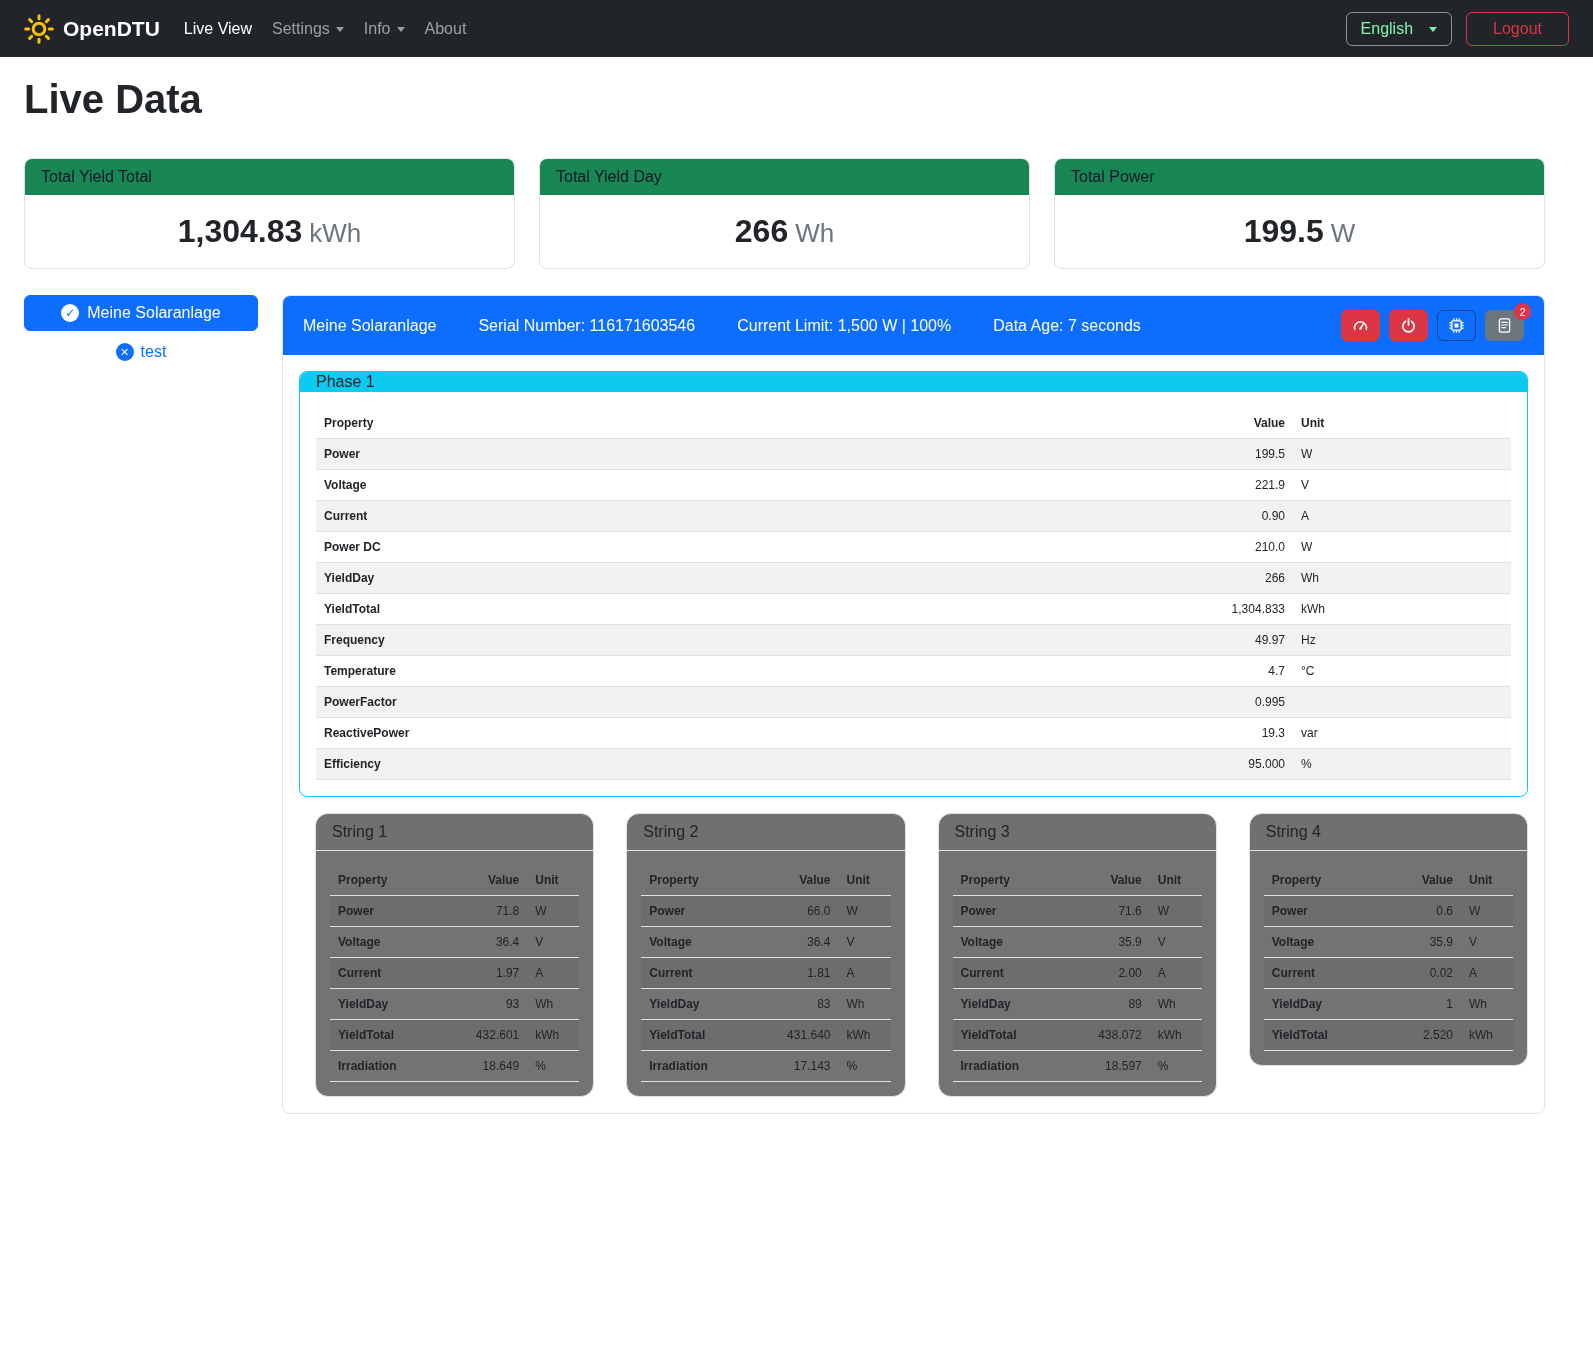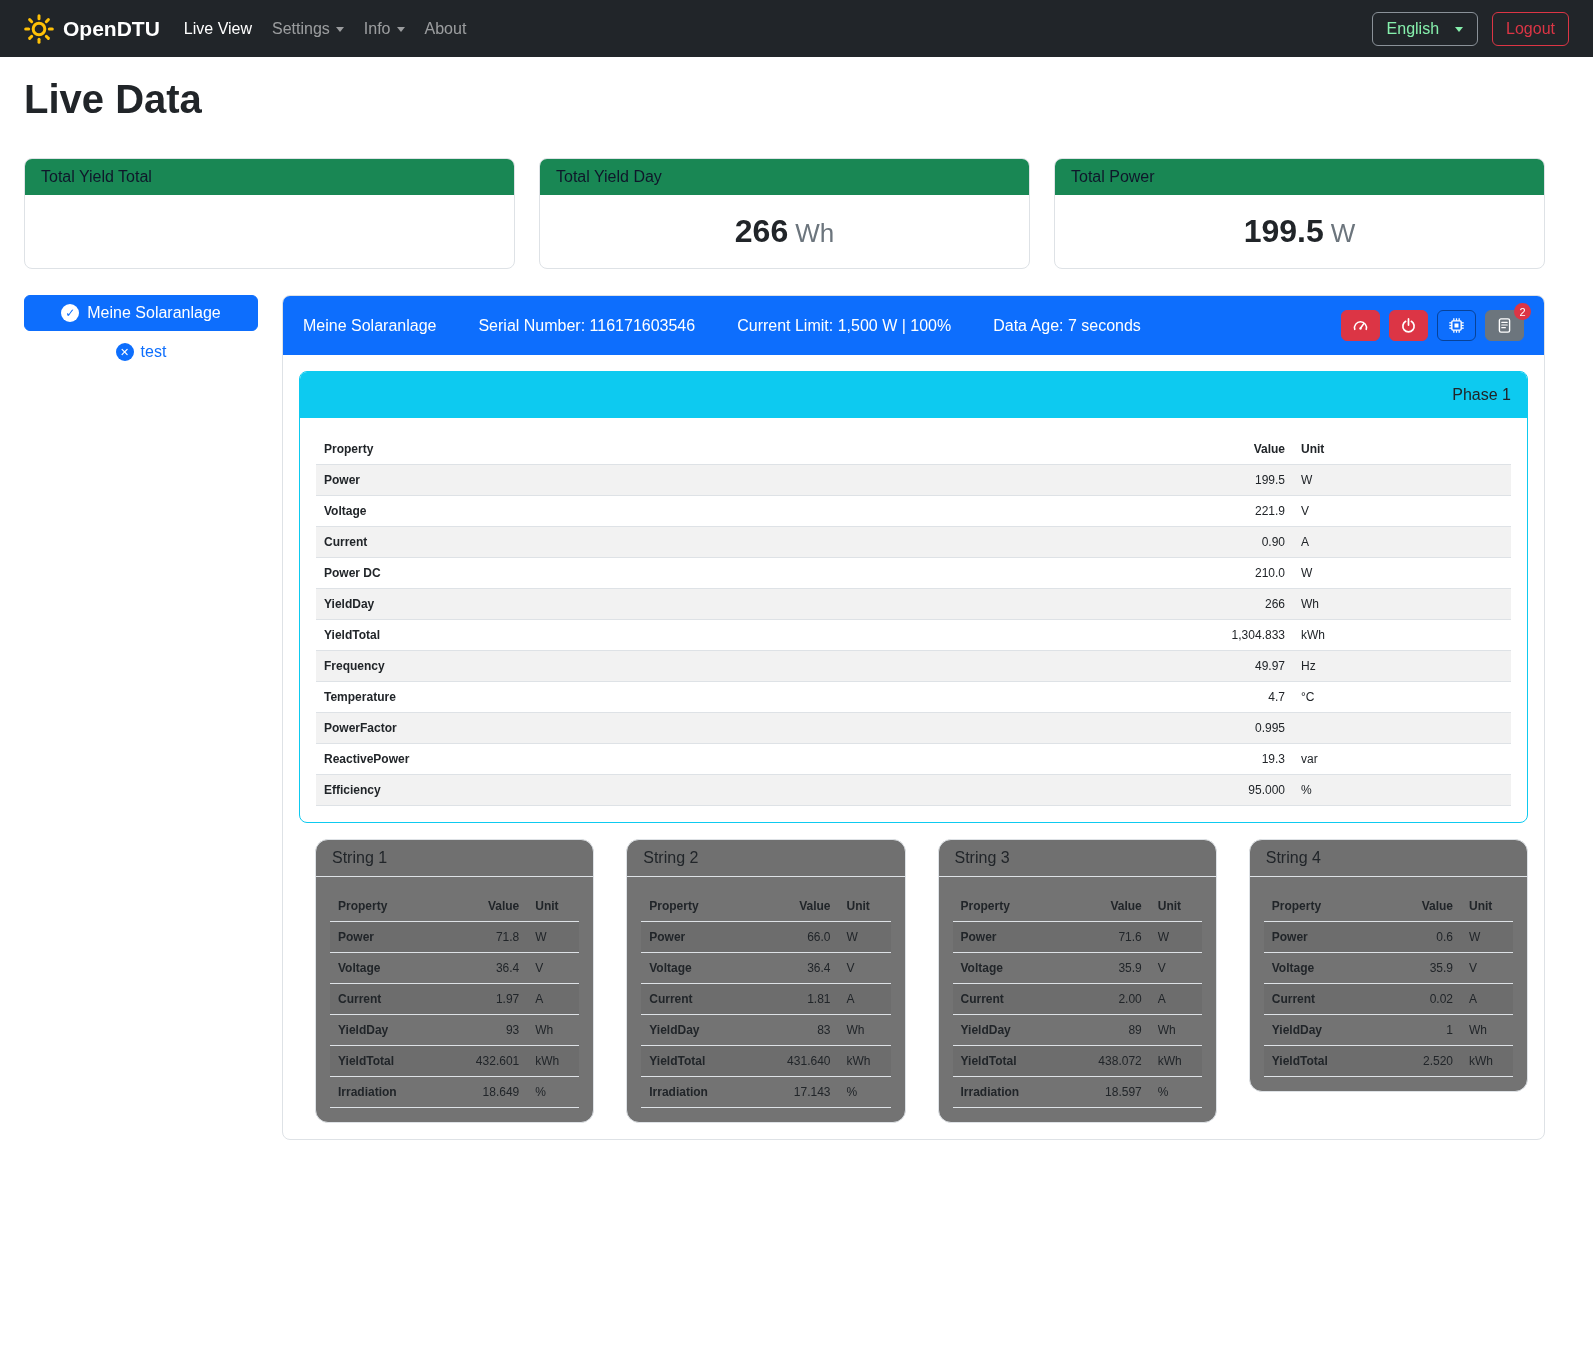--- a/index.html
+++ b/index.html
@@ -57,21 +57,21 @@
     display: flex;
     align-items: center;
     gap: 16px;
     cursor: pointer;
   }
   .logout-btn {
     background: transparent;
     border: 1px solid #dc3545;
     color: #dc3545;
     border-radius: 6px;
-    padding: 7px 13px;
+    padding: 7px 26px;
     font-size: 16px;
     cursor: pointer;
     font-family: inherit;
     text-align: right;
   }
 
   
   .page { padding: 14px 48px 24px 24px; }
   h1.page-title { font-size: 40px; font-weight: 700; margin: 6px 0 36px 0; }
 
@@ -183,22 +183,21 @@
   .phase-card {
     border: 1px solid #0dcaf0;
     border-radius: 8px;
     overflow: hidden;
     margin-bottom: 16px;
     background: #fff;
   }
   .phase-header {
     background: #0dcaf0;
     color: #212529;
-    padding: 14px 16px;
-    text-align: right;
+    padding: 1px 16px;
   }
   .phase-body { padding: 16px; }
 
   table.data-table {
     width: 100%;
     border-collapse: collapse;
     font-size: 12px;
   }
   table.data-table th, table.data-table td {
     padding: 8px 8px;
@@ -282,20 +281,23 @@
   </div>
 </nav>
 
 <div class="page">
 
   <h1 class="page-title">Live Data</h1>
 
   <div class="summary-row">
     <div class="summary-card">
       <div class="sc-header">Total Yield Total</div>
+      <div class="sc-body">
+        <span class="sc-value">1,304.83</span><span class="sc-unit">kWh</span>
+      </div>
     </div>
 
     <div class="summary-card">
       <div class="sc-header">Total Yield Day</div>
       <div class="sc-body">
         <span class="sc-value">266</span><span class="sc-unit">Wh</span>
       </div>
     </div>
 
     <div class="summary-card">

